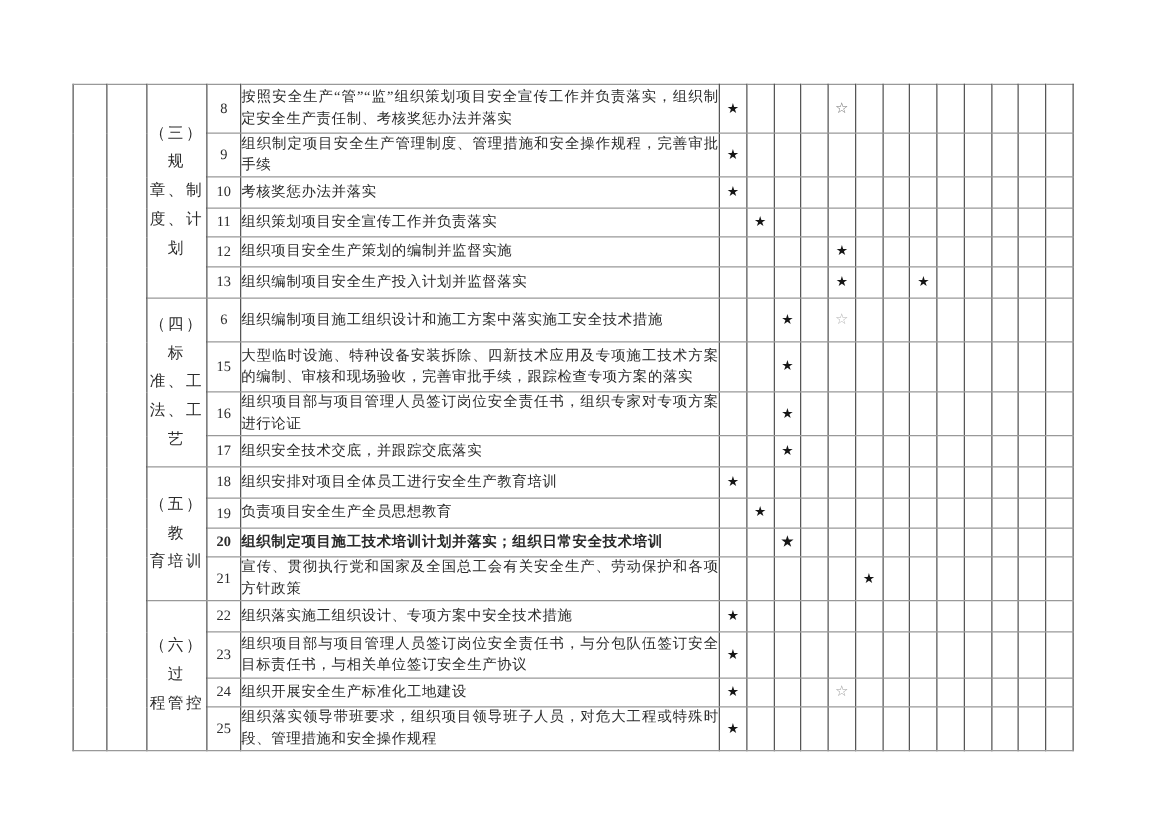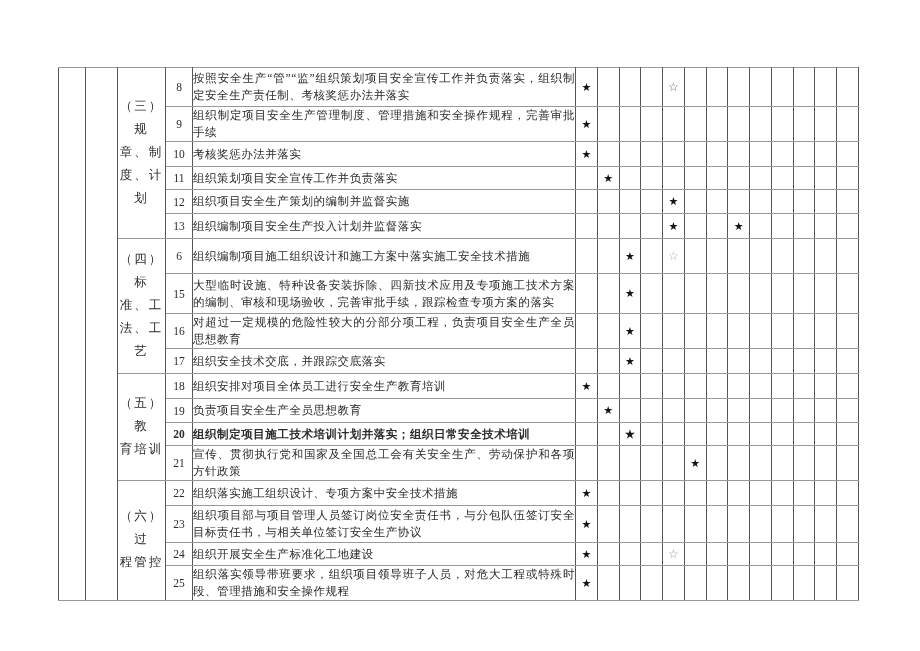--- a/index.html
+++ b/index.html
@@ -240,21 +240,21 @@
             <td class="star-cell"></td>
             <td class="star-cell"></td>
             <td class="star-cell"></td>
             <td class="star-cell"></td>
             <td class="star-cell"></td>
             <td class="star-cell"></td>
             <td class="star-cell"></td>
           </tr>
           <tr style="height: 31px;">
             <td class="num-cell">16</td>
-            <td class="desc-cell">对超过一定规模的危险性较大的分部分项工程，负责项目安全生产全员思想教育</td>
+            <td class="desc-cell">组织项目部与项目管理人员签订岗位安全责任书，组织专家对专项方案进行论证</td>
             <td class="star-cell"></td>
             <td class="star-cell"></td>
             <td class="star-cell"><span class="star-filled" style="color: rgb(21, 21, 21);">★</span></td>
             <td class="star-cell"></td>
             <td class="star-cell"></td>
             <td class="star-cell"></td>
             <td class="star-cell"></td>
             <td class="star-cell"></td>
             <td class="star-cell"></td>
             <td class="star-cell"></td>

